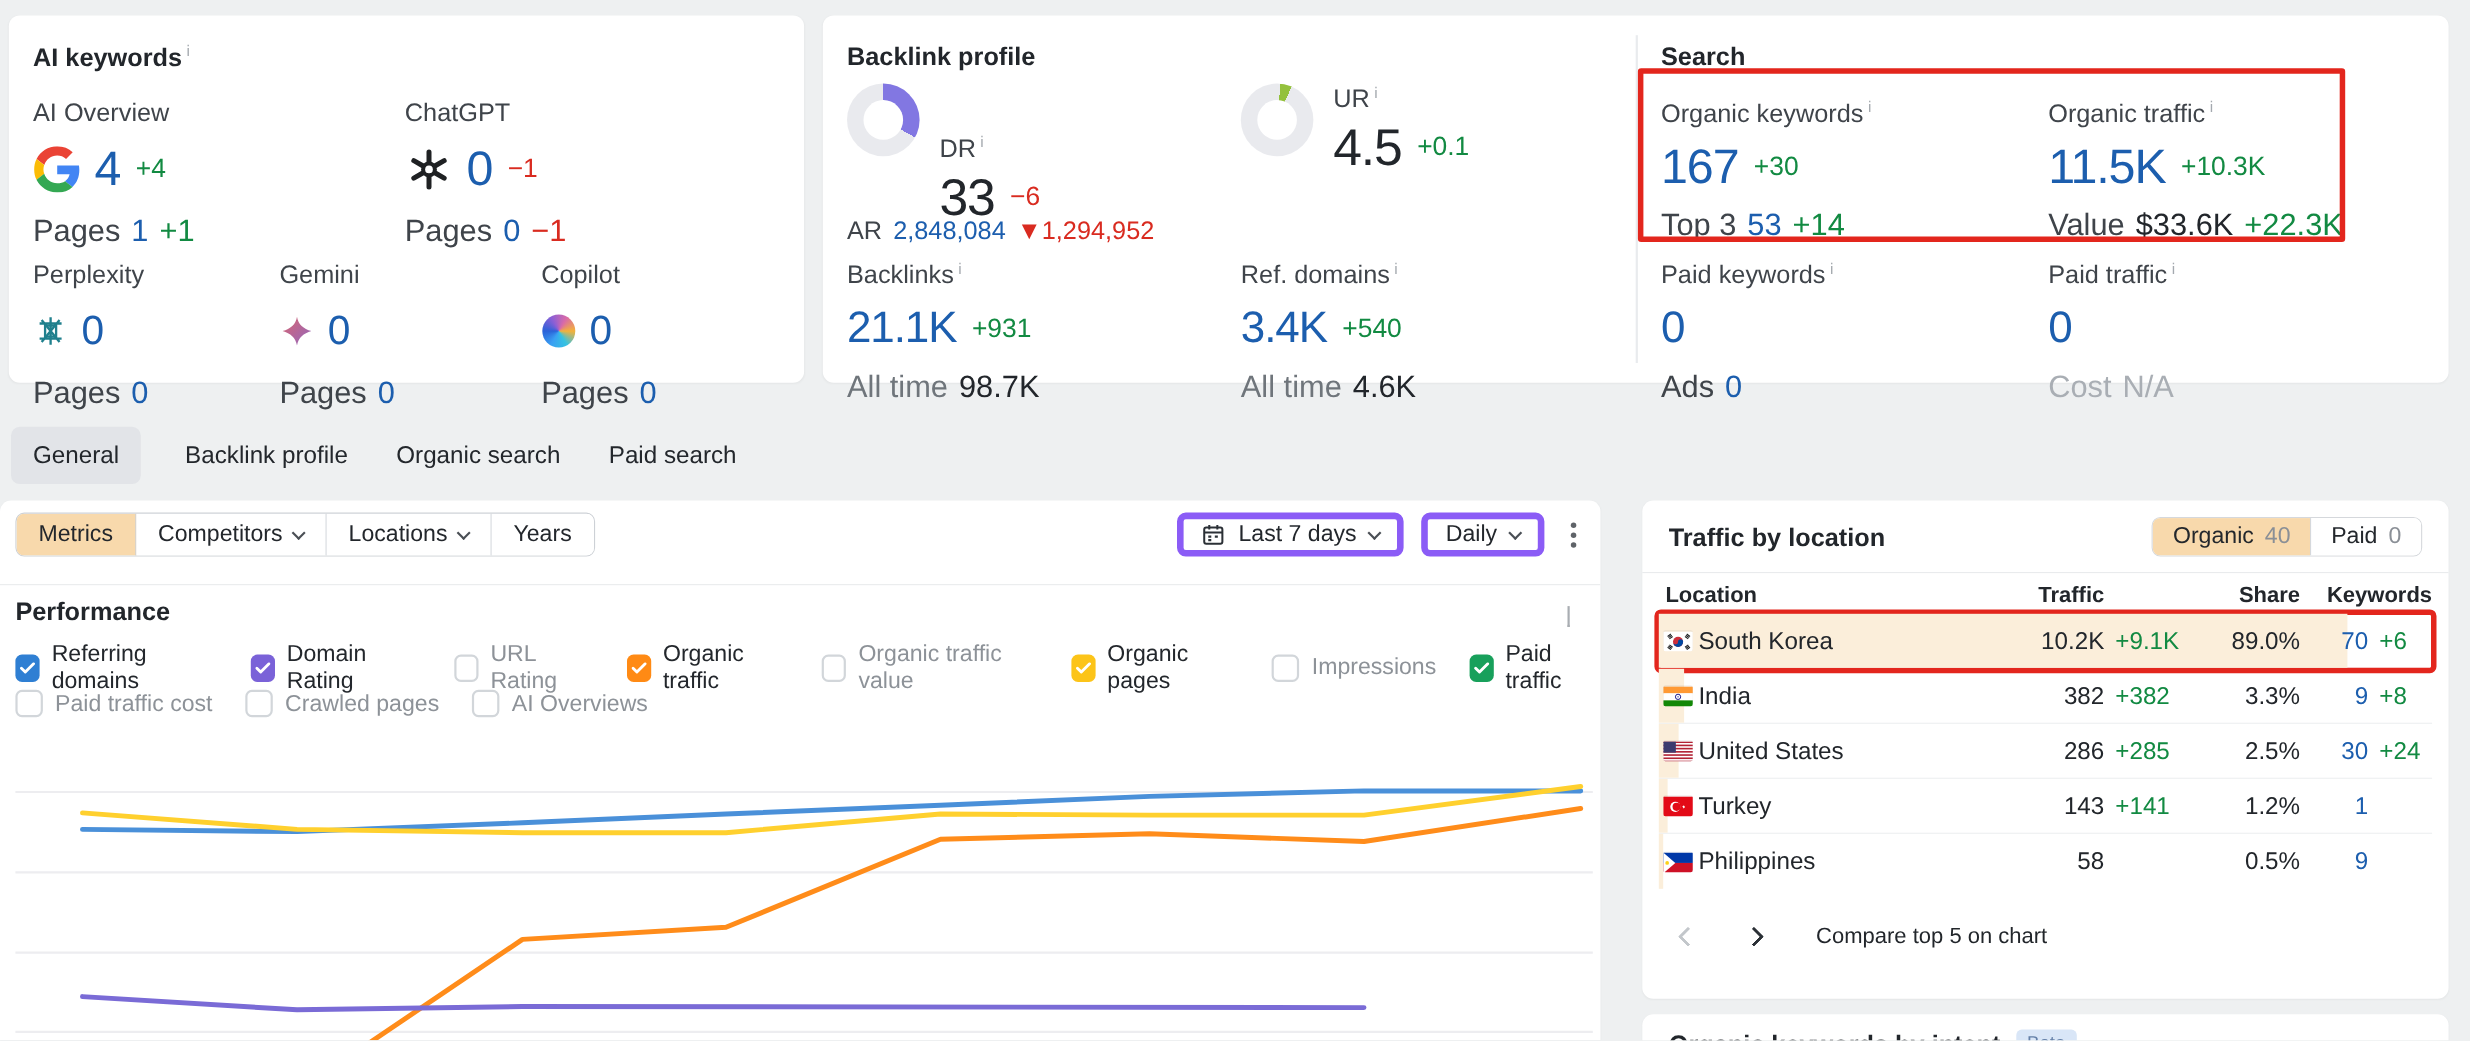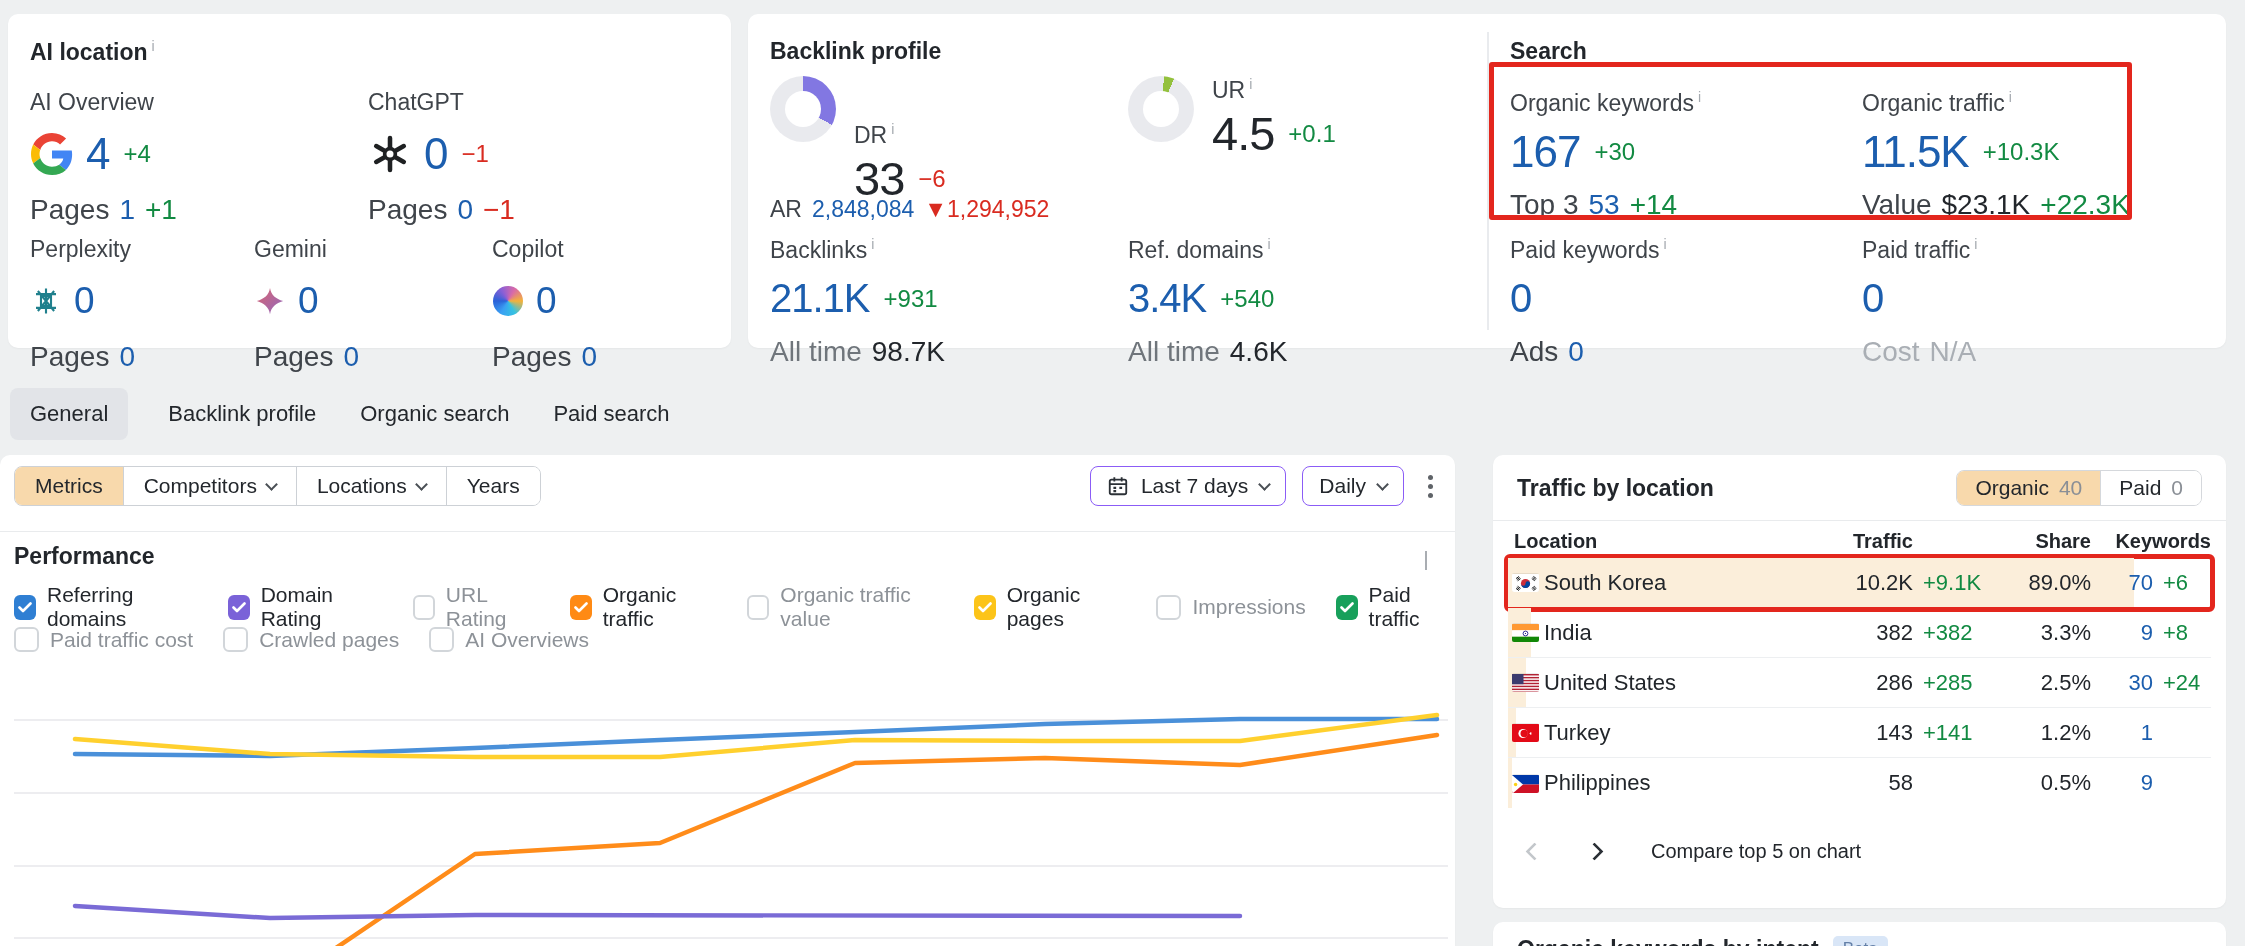--- a/index.html
+++ b/index.html
@@ -35,21 +35,21 @@
   .tab { font-size:22px; color:#23272c; padding:13px 4px; cursor:pointer; }
   .tab.active { background:#e2e4e8; border-radius:8px; padding:13px 20px; }
 
   
   #main-card { left:0; top:455px; width:1455px; height:491px; border-radius:10px 10px 0 0; overflow:hidden; }
   #seg-group { position:absolute; left:14px; top:11px; display:flex; height:40px; border:1px solid #cdd1d6; border-radius:8px; overflow:hidden; background:#fff; }
   .seg { display:flex; align-items:center; gap:10px; padding:0 20px; font-size:21px; color:#23272c; border-right:1px solid #cdd1d6; cursor:pointer; background:#fff; }
   .seg:last-child { border-right:none; }
   .seg.active { background:var(--peach); }
   #right-controls { position:absolute; right:14px; top:11px; display:flex; align-items:center; gap:16px; }
-  .dropbtn { display:flex; align-items:center; gap:12px; height:40px; padding:0 16px; border:1px solid #8b5cf6; border-radius:8px; font-size:21px; color:#23272c; background:#fff; cursor:pointer; }
+  .dropbtn { display:flex; align-items:center; gap:12px; height:40px; padding:0 16px; border:6px solid #8b5cf6; border-radius:8px; font-size:21px; color:#23272c; background:#fff; cursor:pointer; }
   .chev { width:9px; height:9px; border-right:2px solid #4a4f55; border-bottom:2px solid #4a4f55; transform:rotate(45deg); margin-top:-4px; }
   .chev.up { transform:rotate(-135deg); margin-top:4px; border-color:#a9adb2; }
   .kebab { display:flex; flex-direction:column; gap:4px; padding:8px; cursor:pointer; }
   .kebab i { width:5px; height:5px; border-radius:50%; background:#5f6368; }
   #ctl-divider { position:absolute; left:0; right:0; top:76px; height:1px; background:#e9ebed; }
   #perf-title { position:absolute; left:14px; top:88px; }
   #perf-collapse { position:absolute; right:28px; top:96px; cursor:pointer; }
   .cb-row { position:absolute; left:14px; display:flex; gap:30px; align-items:center; }
   .cb { display:flex; align-items:center; gap:11px; cursor:pointer; }
   .cb .box { width:25px; height:25px; border-radius:6px; border:2px solid #d2d6da; background:#fff; display:flex; align-items:center; justify-content:center; }
@@ -99,21 +99,21 @@
   
   .cal-icon svg { display:block; }
 </style>
 </head>
 <body>
 
 <div id="screen">
 
   <div class="card" id="ai-card" style="left:8px;top:14px;width:723px;height:334px;">
     <div style="position:absolute;left:22px;top:24px;" class="card-title">
-      <span>AI location</span><sup class="info">i</sup>
+      <span>AI keywords</span><sup class="info">i</sup>
     </div>
 
     <div class="mblock" style="left:22px;top:75px;">
       <div class="mlabel">AI Overview</div>
       <div class="mvalrow">
         <span class="ai-icon">
           <svg width="42" height="42" viewBox="0 0 48 48">
               <path fill="#EA4335" d="M24 9.5c3.5 0 6.7 1.2 9.2 3.6l6.9-6.9C35.9 2.4 30.5 0 24 0 14.6 0 6.5 5.4 2.6 13.2l8 6.2C12.4 13.7 17.7 9.5 24 9.5z"></path>
               <path fill="#4285F4" d="M47 24.6c0-1.6-.2-3.1-.4-4.6H24v9h12.9c-.6 3-2.3 5.5-4.8 7.2l7.7 6C44.4 38 47 31.9 47 24.6z"></path>
               <path fill="#FBBC05" d="M10.5 28.6c-.5-1.5-.8-3-.8-4.6s.3-3.1.8-4.6l-8-6.2C.9 16.5 0 20.1 0 24s.9 7.5 2.6 10.8l7.9-6.2z"></path>
@@ -282,21 +282,21 @@
     </div>
 
     <div class="mblock" style="left:1114px;top:75px;">
       <div class="mlabel"><span>Organic traffic</span><sup class="info">i</sup></div>
       <div class="mvalrow" style="height:46px;">
         <span class="mnum">11.5K</span>
         <span class="mdelta" style="color: rgb(18, 138, 66);">+10.3K</span>
       </div>
       <div class="msub">
         <span style="color:#3f444a">Value</span>
-        <span class="darktxt">$23.1K</span>
+        <span class="darktxt">$33.6K</span>
         <span style="color: rgb(18, 138, 66);">+22.3K</span>
       </div>
     </div>
 
     <div class="mblock" style="left:762px;top:222px;">
       <div class="mlabel"><span>Paid keywords</span><sup class="info">i</sup></div>
       <div class="mvalrow" style="height:46px;">
         <span class="mnum" style="font-size:40px;">0</span>
       </div>
       <div class="msub">

